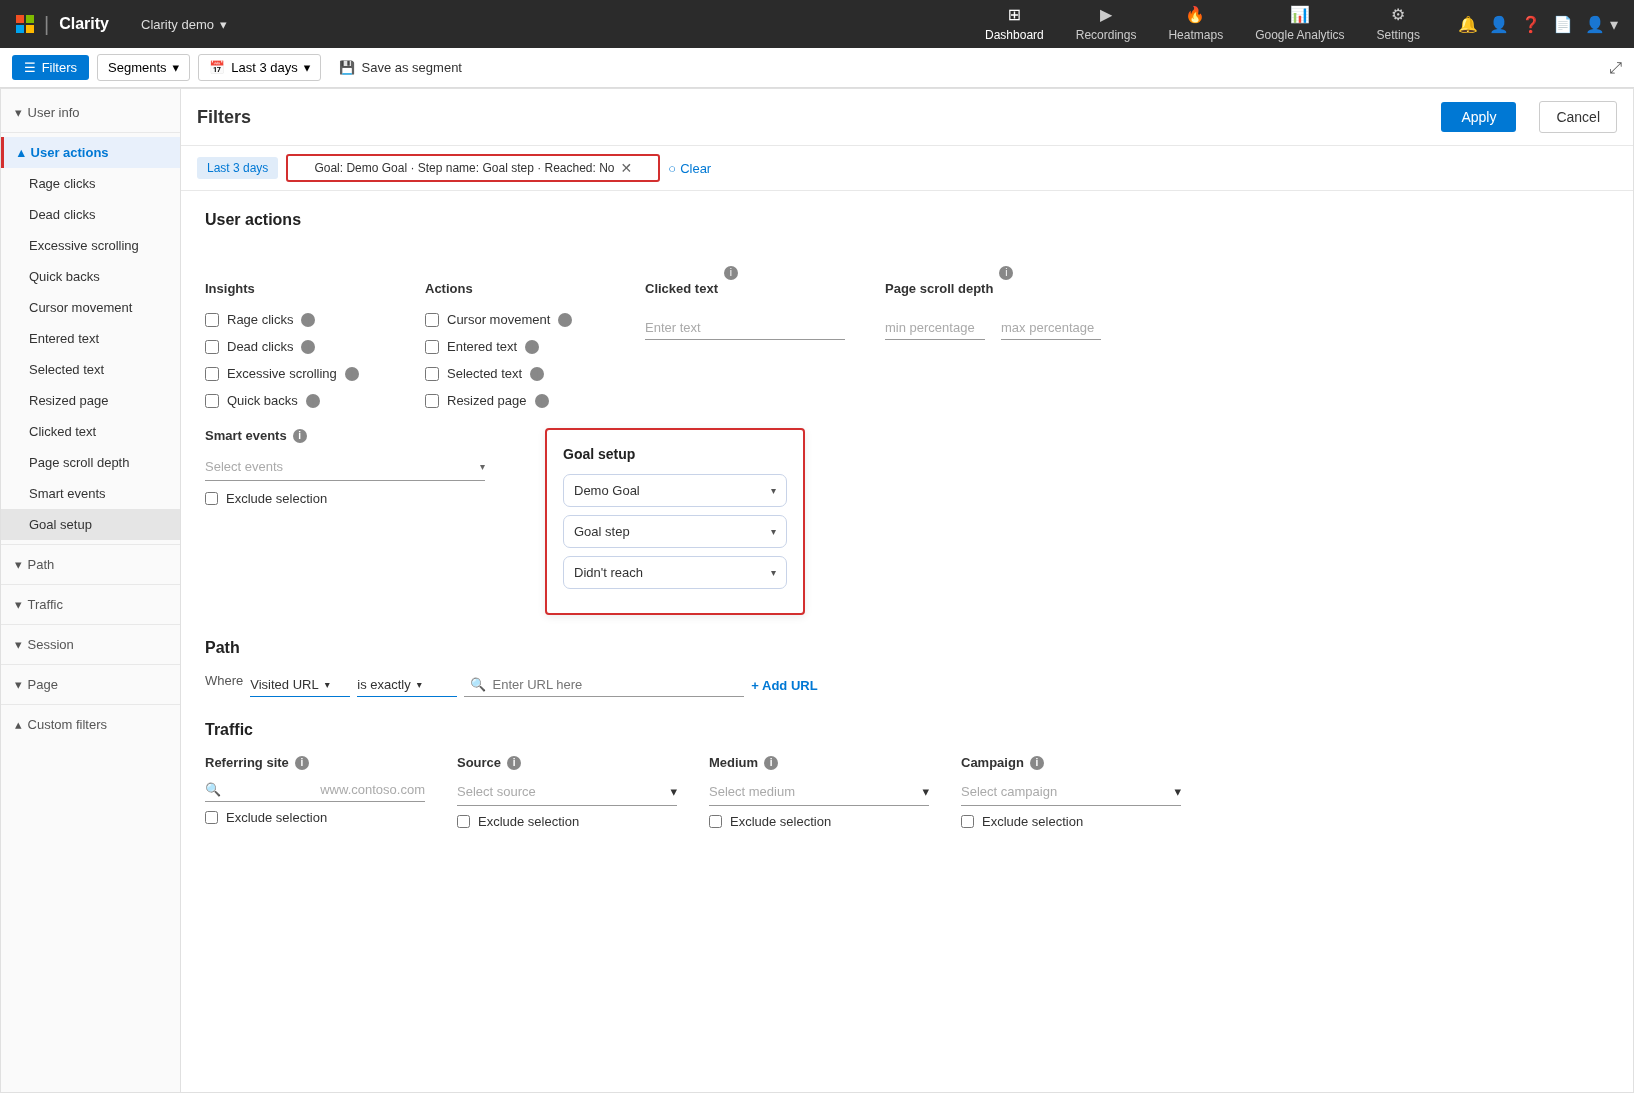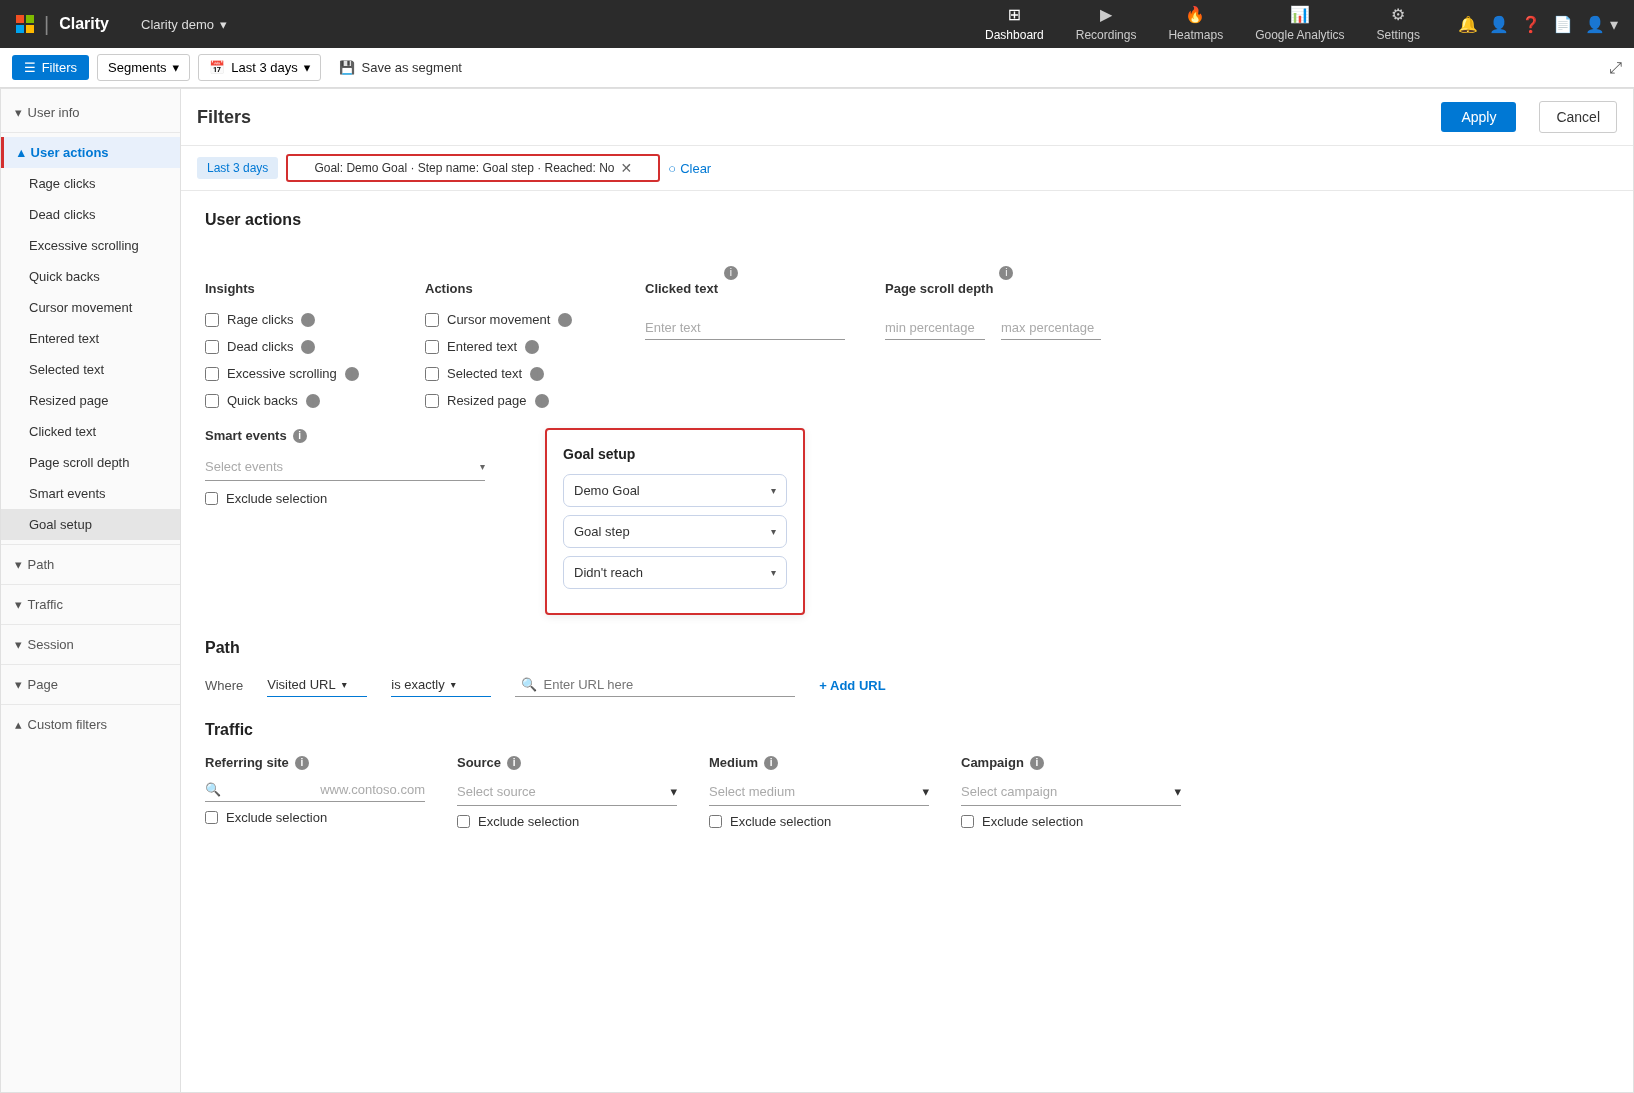--- a/index.html
+++ b/index.html
@@ -132,21 +132,21 @@
     .goal-select-row {
       border: 1px solid #c8d3e8; border-radius: 7px;
       display: flex; align-items: center; justify-content: space-between;
       padding: 8px 10px; margin-bottom: 8px; cursor: pointer; font-size: 13px;
       background: #fff; min-width: 220px;
     }
     .goal-select-row .chevron { font-size: 10px; color: #555; }
 
     
     .path-section { margin-top: 24px; }
-    .path-row { display: flex; align-items: center; gap: 24px; margin-top: 12px; flex-wrap: wrap; }
+    .path-row { display: flex; gap: 7px; margin-top: 12px; flex-wrap: wrap; }
     .path-label { font-size: 13px; color: #555; font-weight: 500; }
     .path-select { border: none; border-bottom: 1px solid #0078d4; padding: 4px 0; font-size: 13px; display: flex; align-items: center; gap: 6px; cursor: pointer; color: #333; min-width: 100px; }
     .path-select .chevron { font-size: 10px; }
     .path-url-input { border: none; border-bottom: 1px solid #999; padding: 4px 6px; font-size: 13px; width: 280px; outline: none; display: flex; align-items: center; gap: 6px; color: #aaa; }
     .add-url-btn { color: #0078d4; cursor: pointer; font-size: 13px; display: flex; align-items: center; gap: 4px; font-weight: bold; }
 
     
     .traffic-section { margin-top: 24px; }
     .traffic-grid { display: flex; gap: 32px; flex-wrap: wrap; margin-top: 12px; }
     .traffic-col { min-width: 220px; }

